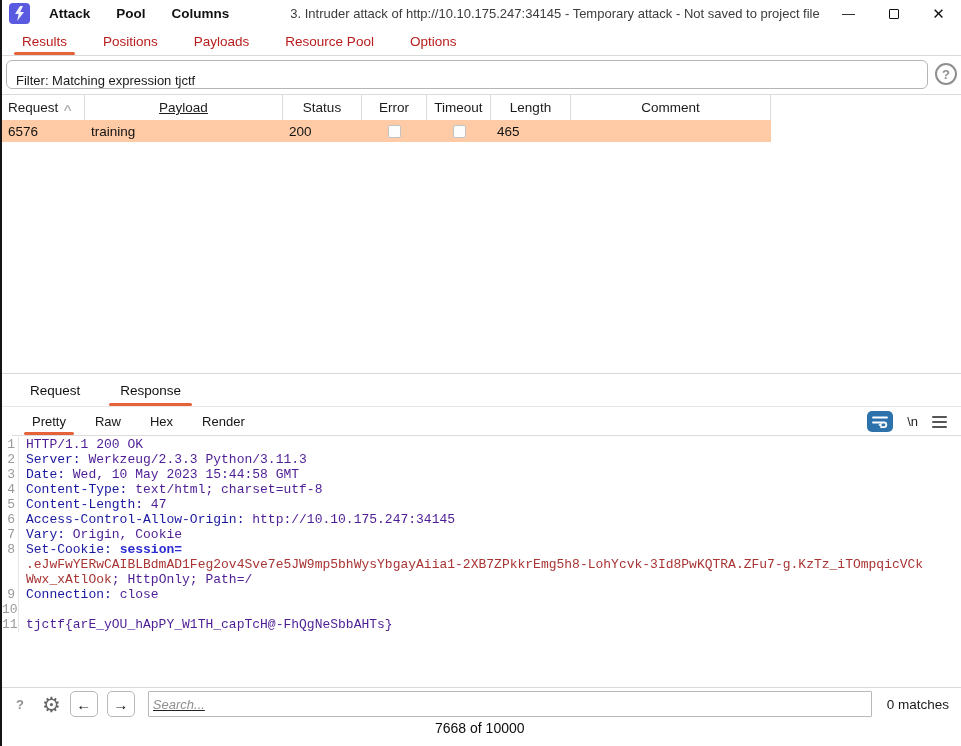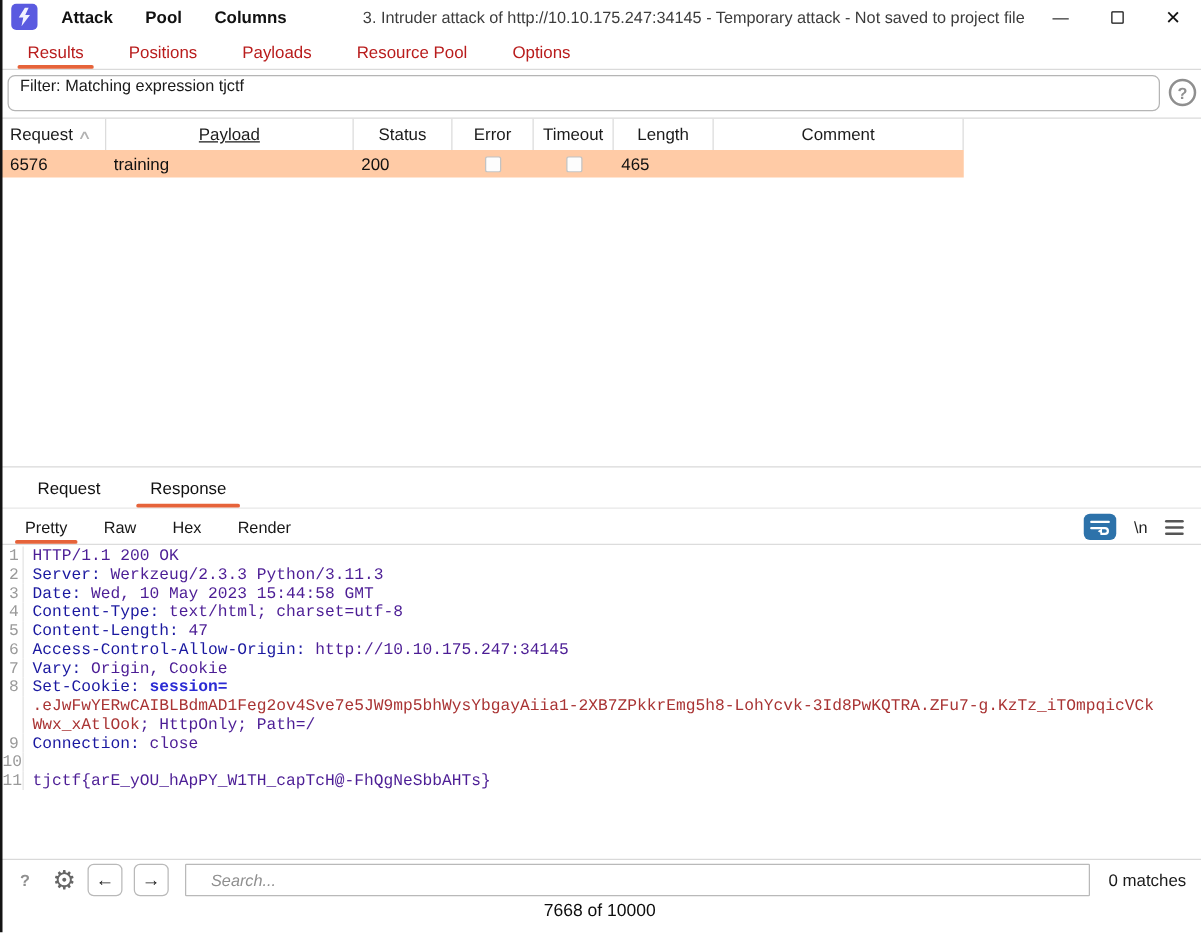--- a/index.html
+++ b/index.html
@@ -17,21 +17,21 @@
   .win-btn { width:45px; height:27px; display:flex; align-items:center; justify-content:center; font-size:13px; color:#111; background:none; border:none; font-family:inherit; }
   .max-box { width:10px; height:10px; border:1.4px solid #111; display:inline-block; border-radius:1px; }
 
   
   .tabbar { position:absolute; top:27px; left:0; right:0; height:29px; border-bottom:1px solid #dadada; display:flex; align-items:stretch; padding-left:10px; }
   .tab { position:relative; padding:0 12px; margin-right:12px; display:flex; align-items:center; font-size:13.5px; color:#b91c1c; cursor:default; }
   .tab.selected::after { content:""; position:absolute; left:4px; right:4px; bottom:0; height:3px; border-radius:2px; background:var(--accent); }
 
   
   .filterbar { position:absolute; top:56px; left:0; right:0; height:38px; }
-  .filter-box { position:absolute; left:6px; top:4px; width:922px; height:29px; border:1px solid #b5b5b5; border-radius:6px; background:#fff; display:flex; align-items:flex-start; padding-left:9px; font-size:13px; color:#1a1a1a; }
+  .filter-box { position:absolute; left:6px; top:4px; width:922px; height:29px; border:1px solid #b5b5b5; border-radius:6px; background:#fff; display:flex; align-items:flex-end; padding-left:9px; font-size:13px; color:#1a1a1a; }
   .help-circle { width:22px; height:22px; border:2px solid #8f8f8f; border-radius:50%; color:#8f8f8f; font-weight:700; font-size:13px; display:flex; align-items:center; justify-content:center; }
   .filter-help { position:absolute; right:4px; top:7px; }
 
   
   .rtable { position:absolute; top:94px; left:0; width:961px; }
   .thead { display:flex; height:26px; border-top:1px solid #dadada; align-items:stretch; font-size:13.5px; color:#1b1b1b; background:#fff; }
   .th { display:flex; align-items:center; justify-content:center; border-right:1px solid #dcdcdc; gap:6px; }
   .th.first { justify-content:flex-start; padding-left:8px; }
   .th.filler { flex:1; border-right:none; }
   .sort-icon { color:#b3b3b3; font-size:10px; transform:scaleX(1.6); display:inline-block; }
@@ -41,21 +41,21 @@
   .td.first { padding-left:8px; }
   .td.check { display:flex; justify-content:center; padding-left:0; }
   .checkbox { width:13px; height:13px; background:#fdfdfd; border:1px solid #c3c3c3; border-radius:2px; }
 
   
   .editor-tabs { position:absolute; top:373px; left:0; right:0; height:34px; border-top:1px solid #d9d9d9; border-bottom:1px solid #e8e8e8; display:flex; align-items:stretch; padding-left:16px; }
   .etab { position:relative; padding:0 14px; margin-right:12px; display:flex; align-items:center; font-size:13.5px; color:#111; }
   .etab.selected::after { content:""; position:absolute; left:3px; right:3px; bottom:0; height:3px; border-radius:2px; background:var(--accent); }
 
   
-  .view-tabs { position:absolute; top:408px; left:0; right:0; height:28px; display:flex; align-items:stretch; padding-left:10px; border-bottom:1px solid #dcdcdc; }
+  .view-tabs { position:absolute; top:408px; left:12px; right:0; height:28px; display:flex; align-items:stretch; padding-left:10px; border-bottom:1px solid #dcdcdc; }
   .vtab { position:relative; padding:0 10px; margin-right:9px; display:flex; align-items:center; font-size:13px; color:#161616; }
   .vtab.selected::after { content:""; position:absolute; left:2px; right:2px; bottom:0; height:3px; border-radius:2px; background:var(--accent); }
   .view-icons { margin-left:auto; display:flex; align-items:center; gap:14px; padding-right:14px; }
   .wrap-btn { width:26px; height:21px; background:var(--wrapblue); border:none; border-radius:5px; display:flex; align-items:center; justify-content:center; }
   .nl-label { font-size:13px; color:#222; background:none; border:none; font-family:inherit; }
   .hamburger { width:15px; display:flex; flex-direction:column; gap:3px; background:none; border:none; padding:0; }
   .hamburger i { display:block; height:2px; background:#555; border-radius:1px; }
 
   
   .code { position:absolute; top:437px; left:2px; right:0; height:248px; font-family:"Liberation Mono", monospace; font-size:13px; line-height:15px; white-space:pre; overflow:hidden; }
@@ -65,21 +65,21 @@
   .c-p { color:#4c1d95; }
   .c-k { color:#1a18a0; }
   .c-b { color:#2b2bd4; font-weight:bold; }
   .c-v { color:#a93434; }
 
   
   .bottombar { position:absolute; left:0; right:0; top:687px; height:33px; border-top:1px solid #d9d9d9; display:flex; align-items:center; background:#fff; }
   .bb-help { margin-left:9px; background:#fff; border:none; padding:0; }
   .gear { margin-left:11px; font-size:21px; color:#666; background:none; border:none; line-height:1; }
   .nav-btn { width:28px; height:26px; border:1px solid #b9b9b9; border-radius:5px; margin-left:9px; background:#fff; font-size:15px; color:#111; display:flex; align-items:center; justify-content:center; font-family:inherit; }
-  .search-input { margin-left:13px; width:724px; height:26px; border:1px solid #b9b9b9; border-radius:1px; padding:0 20px; font-size:13px; font-family:inherit; color:#222; outline:none; }
+  .search-input { margin-left:13px; width:724px; height:26px; border:1px solid #b9b9b9; border-radius:1px; padding:0 4px; font-size:13px; font-family:inherit; color:#222; outline:none;text-decoration:underline; }
   .search-input::placeholder { font-style:italic; color:#8f8f8f; }
   .matches { margin-left:auto; margin-right:12px; font-size:13.5px; color:#1a1a1a; }
 
   
   .progressrow { position:absolute; left:0; right:0; top:720px; height:26px; display:flex; align-items:center; background:#fff;flex-direction:column; }
   .progress-label { margin-left:6px; font-size:14px; color:#0d0d0d; flex:none; width:97px; }
   .progress-track { flex:1; margin-right:5px; height:13px; background:#d9d9d9; border-radius:7px; overflow:hidden; position:relative; }
   .progress-fill { height:100%; background:var(--prog); border-radius:7px; width:0; }
 </style>
 </head>

